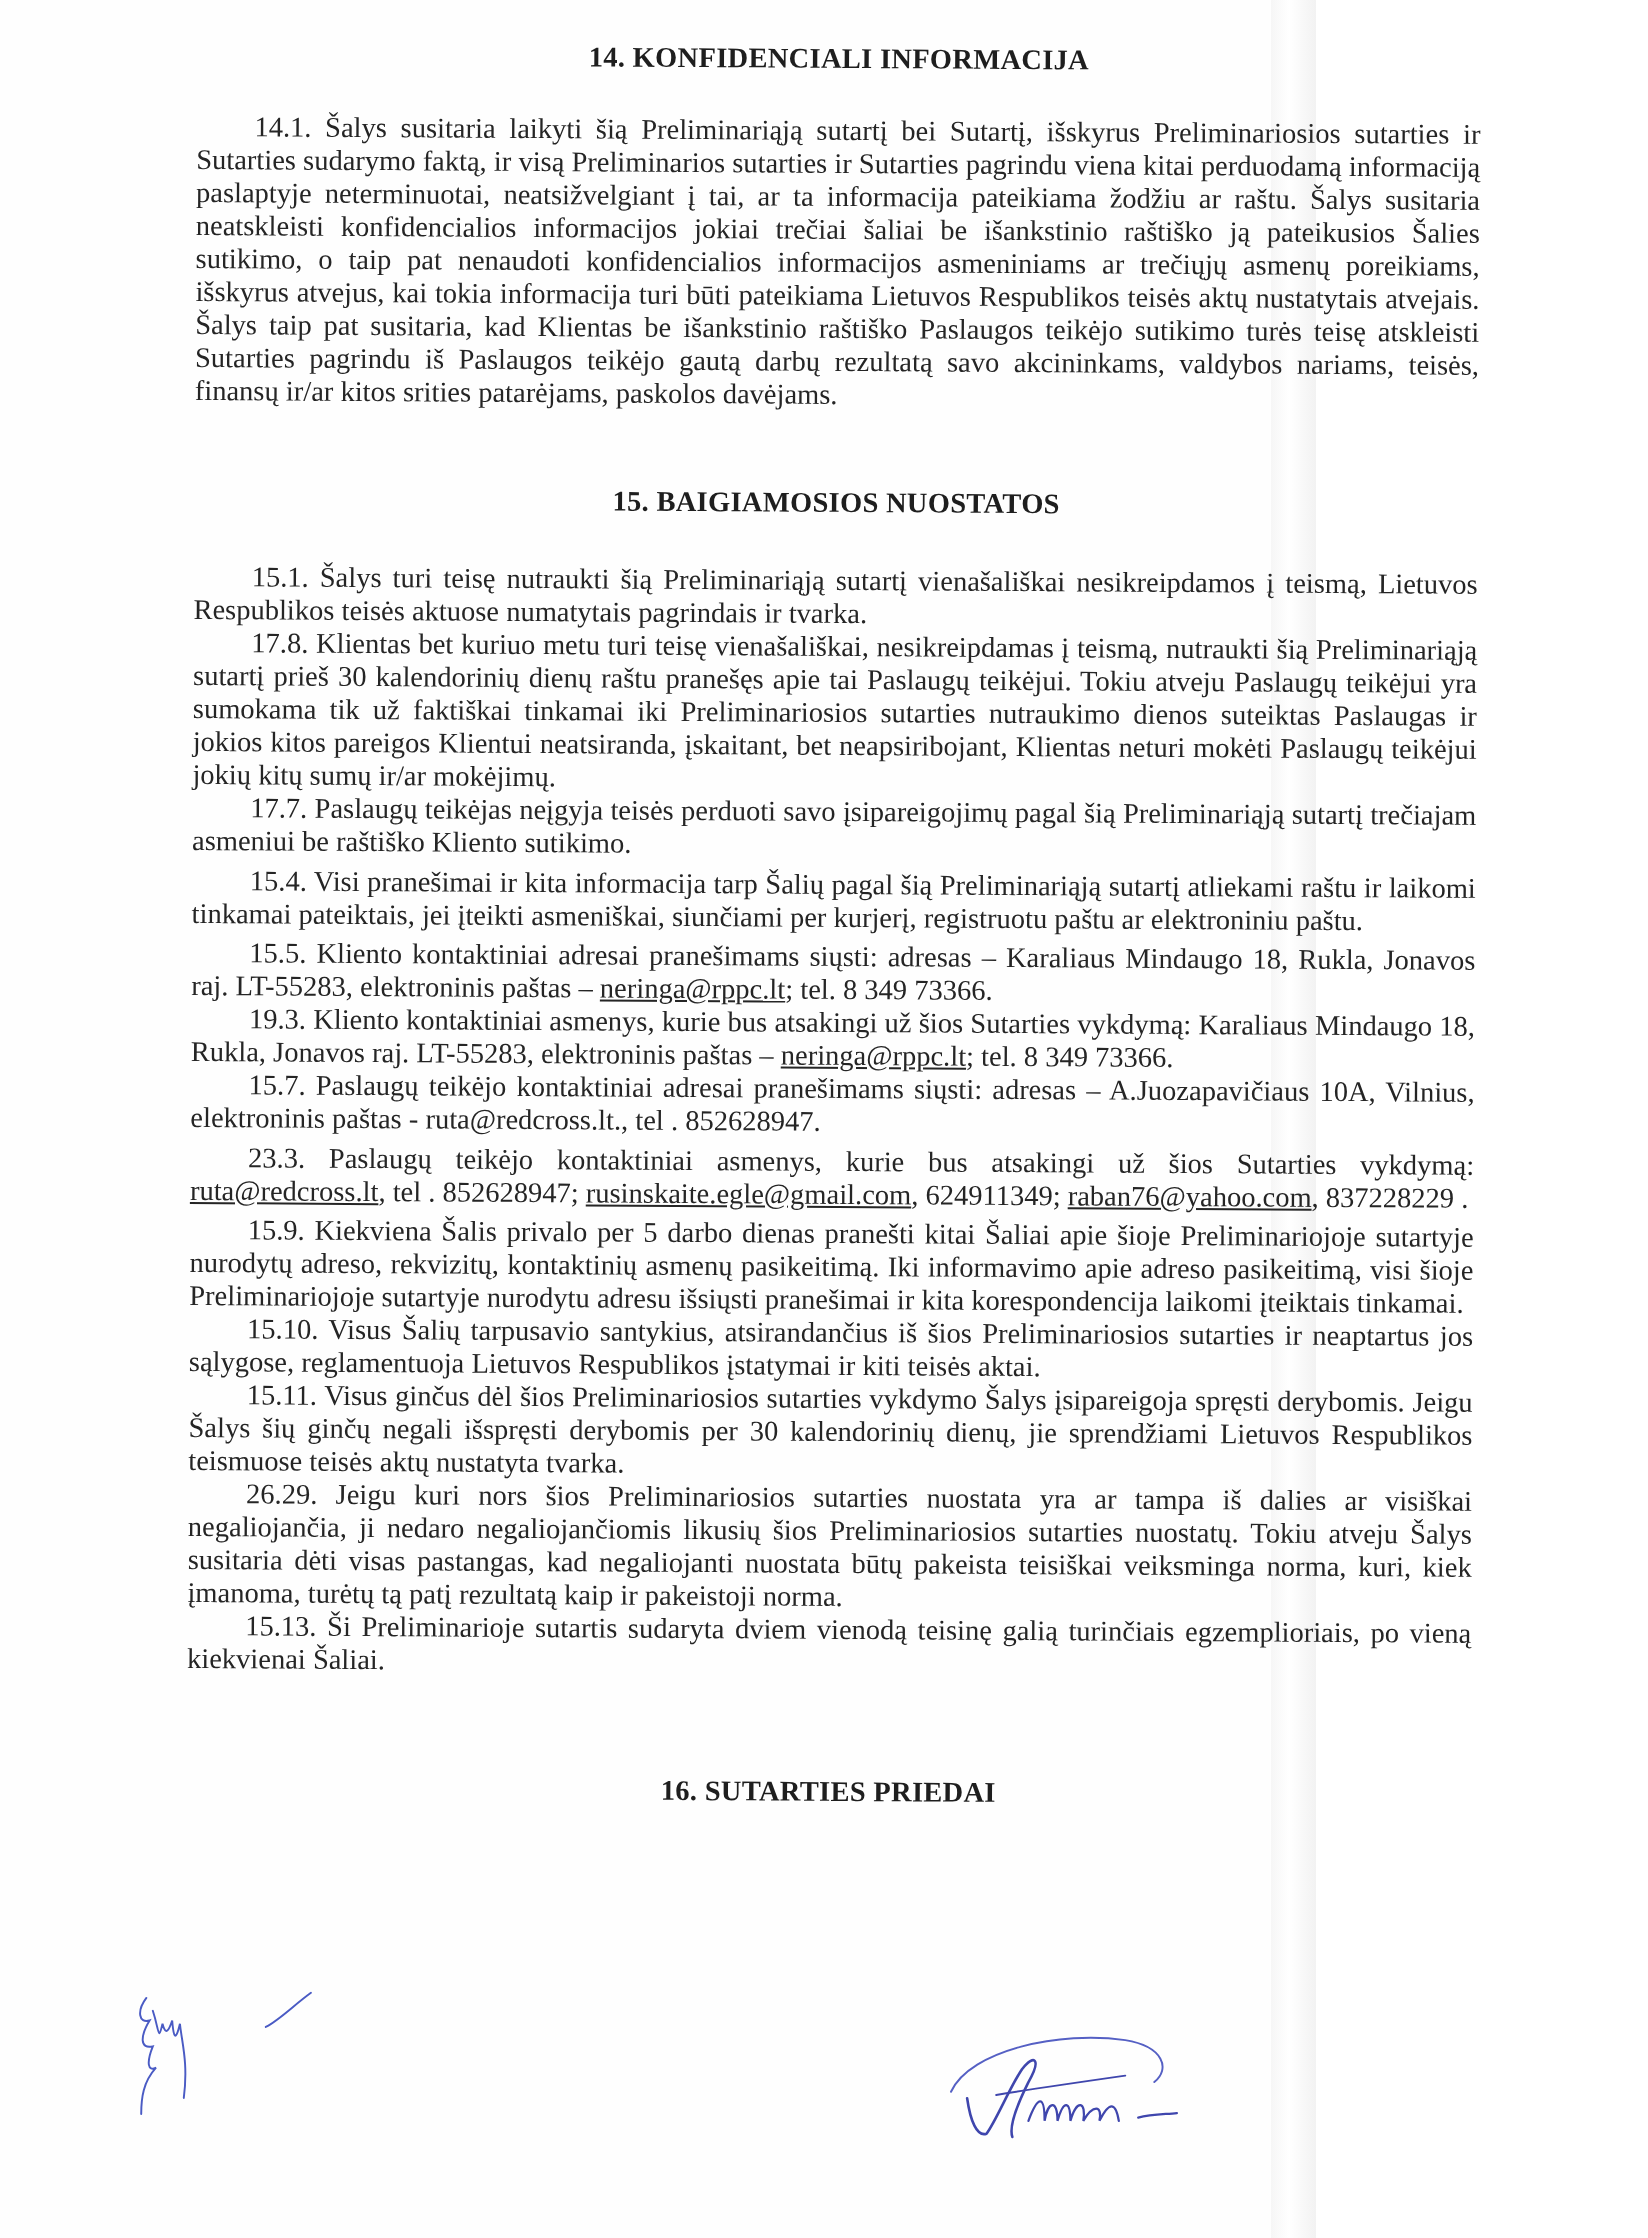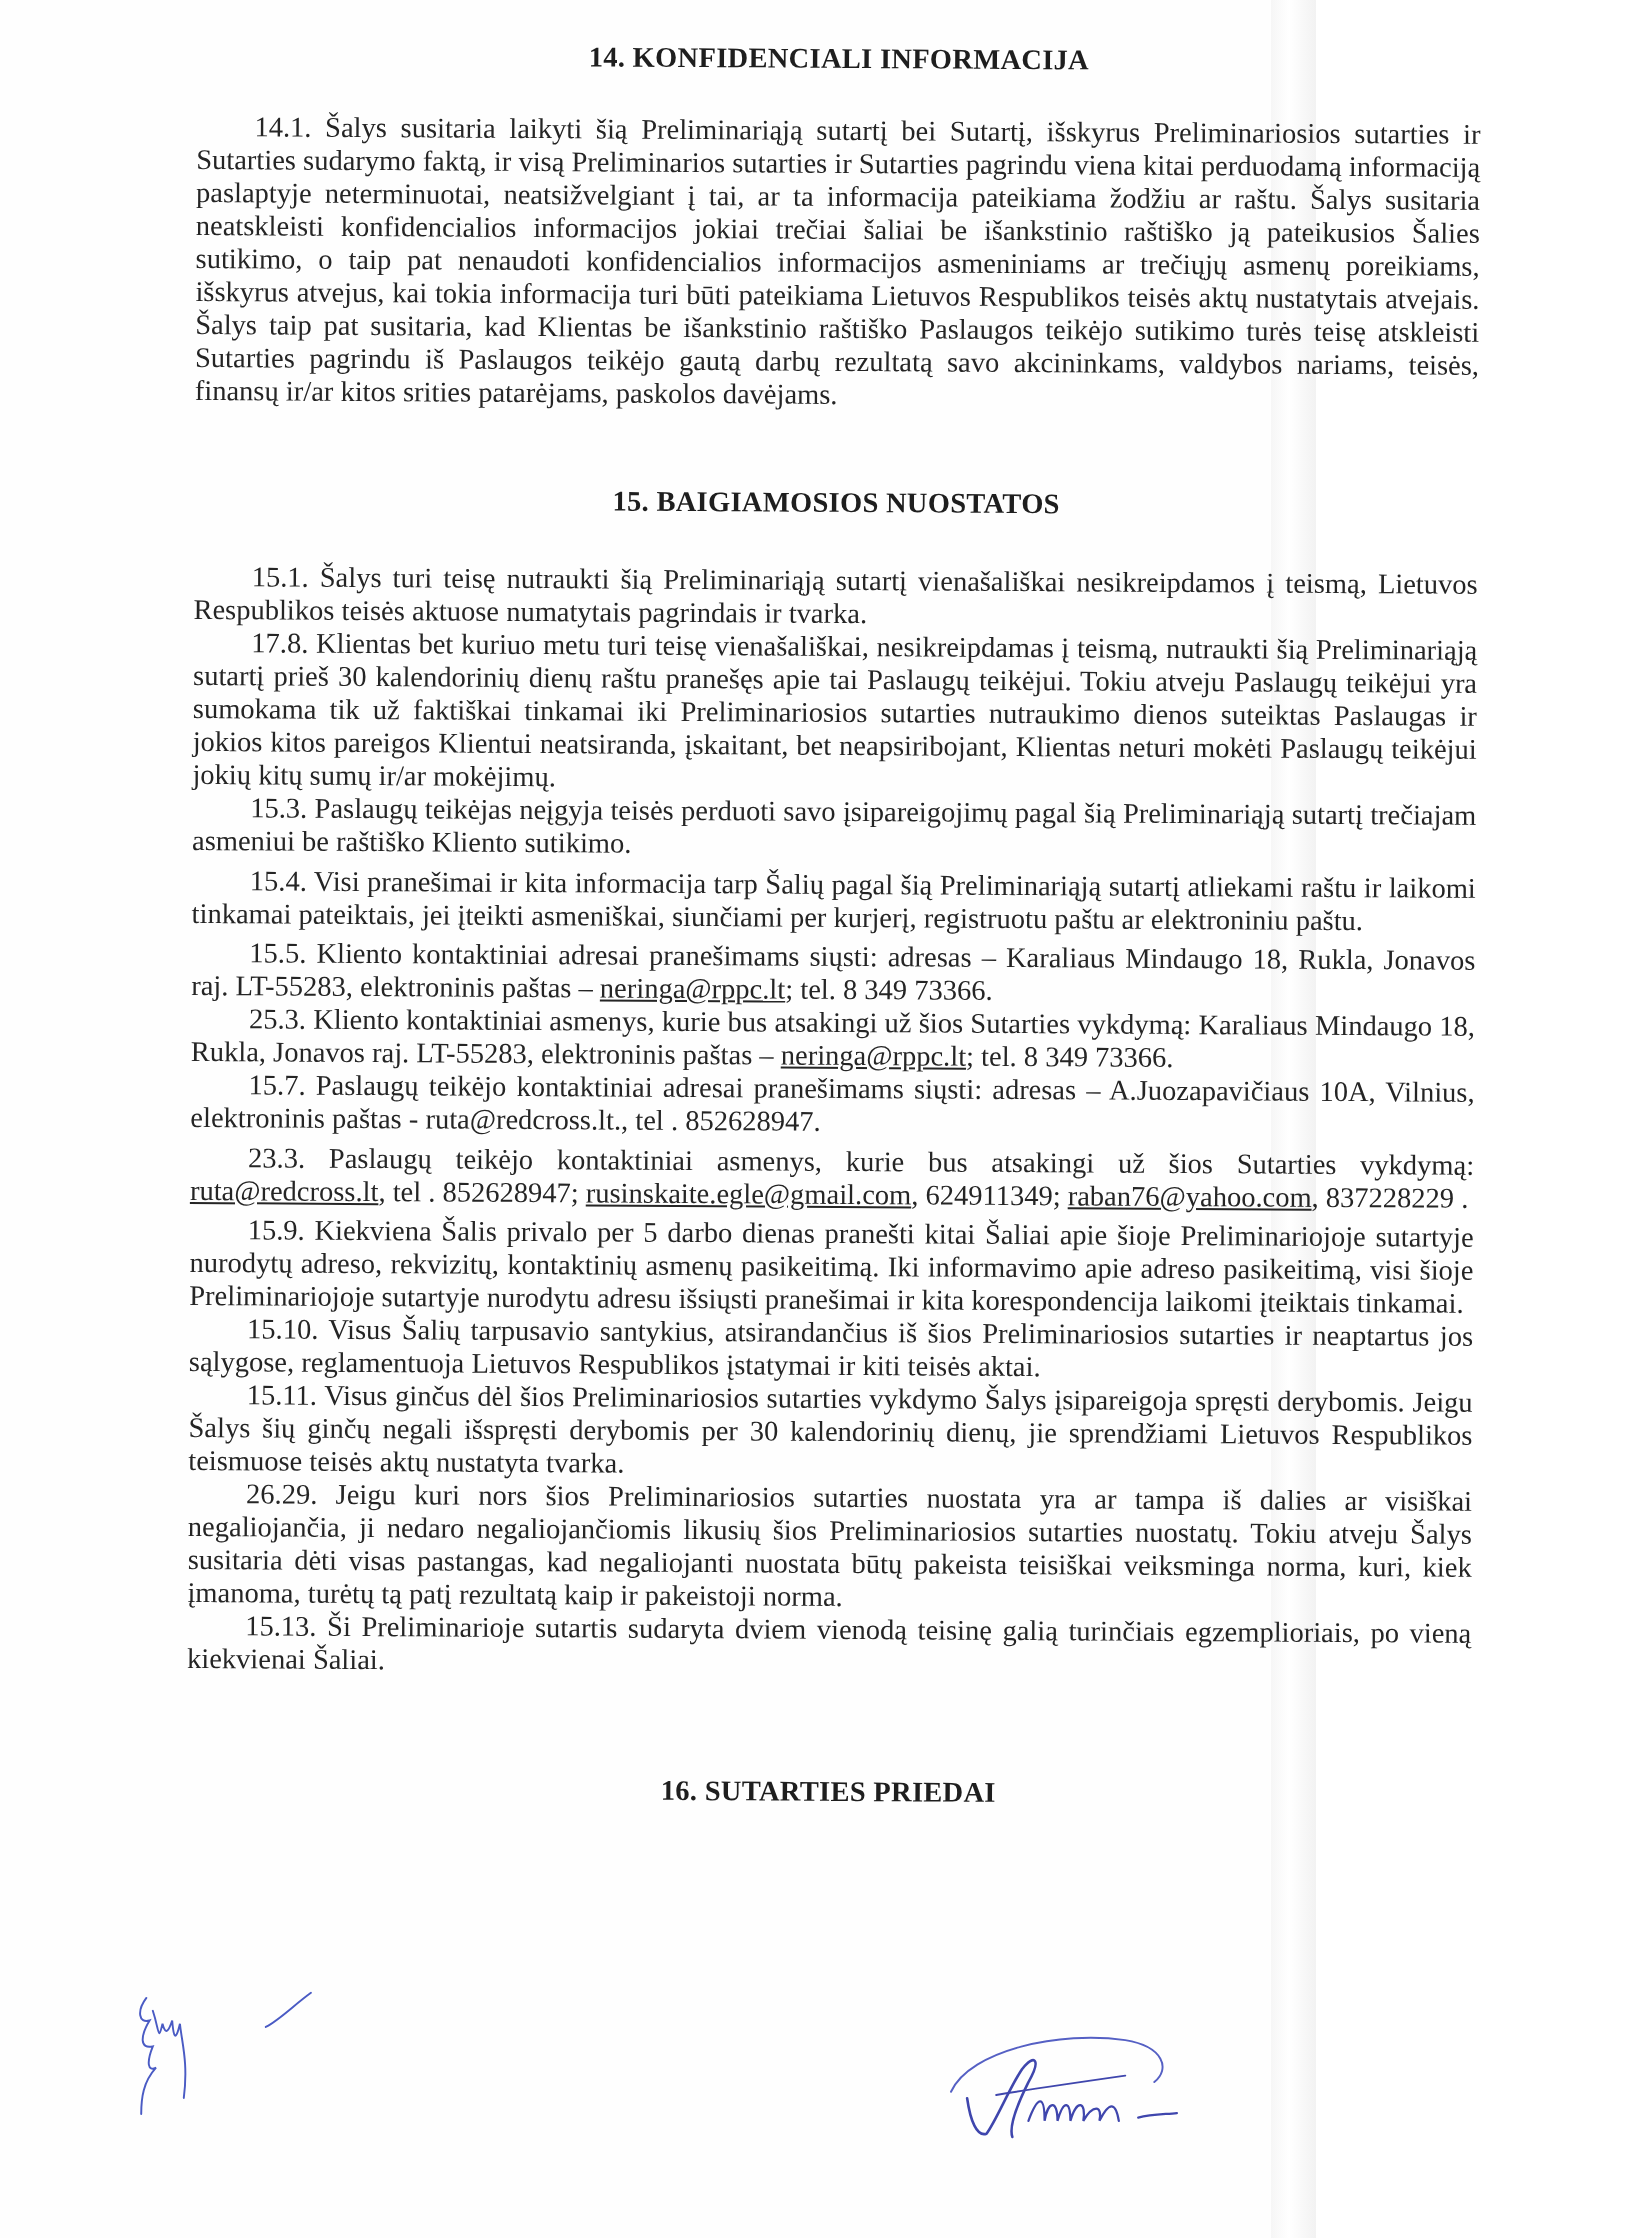--- a/index.html
+++ b/index.html
@@ -60,35 +60,35 @@
 
     <p class="clause">
       <span>15.1.</span>
       <span>Šalys turi teisę nutraukti šią Preliminariąją sutartį vienašališkai nesikreipdamos į teismą, Lietuvos Respublikos teisės aktuose numatytais pagrindais ir tvarka.</span>
     </p>
     <p class="clause">
       <span>17.8.</span>
       <span>Klientas bet kuriuo metu turi teisę vienašališkai, nesikreipdamas į teismą, nutraukti šią Preliminariąją sutartį prieš 30 kalendorinių dienų raštu pranešęs apie tai Paslaugų teikėjui. Tokiu atveju Paslaugų teikėjui yra sumokama tik už faktiškai tinkamai iki Preliminariosios sutarties nutraukimo dienos suteiktas Paslaugas ir jokios kitos pareigos Klientui neatsiranda, įskaitant, bet neapsiribojant, Klientas neturi mokėti Paslaugų teikėjui jokių kitų sumų ir/ar mokėjimų.</span>
     </p>
     <p class="clause">
-      <span>15.3.</span>
+      <span>17.7.</span>
       <span>Paslaugų teikėjas neįgyja teisės perduoti savo įsipareigojimų pagal šią Preliminariąją sutartį trečiajam asmeniui be raštiško Kliento sutikimo.</span>
     </p>
     <div class="gap-small"></div>
     <p class="clause">
       <span>15.4.</span>
       <span>Visi pranešimai ir kita informacija tarp Šalių pagal šią Preliminariąją sutartį atliekami raštu ir laikomi tinkamai pateiktais, jei įteikti asmeniškai, siunčiami per kurjerį, registruotu paštu ar elektroniniu paštu.</span>
     </p>
     <div class="gap-small"></div>
     <p class="clause">
       <span>15.5.</span>
       <span>Kliento kontaktiniai adresai pranešimams siųsti: adresas – Karaliaus Mindaugo 18, Rukla, Jonavos raj. LT-55283, elektroninis paštas – </span><span class="email">neringa@rppc.lt</span><span>; tel. 8 349 73366.</span>
     </p>
     <p class="clause">
-      <span>25.3.</span>
+      <span>19.3.</span>
       <span>Kliento kontaktiniai asmenys, kurie bus atsakingi už šios Sutarties vykdymą: Karaliaus Mindaugo 18, Rukla, Jonavos raj. LT-55283, elektroninis paštas – </span><span class="email">neringa@rppc.lt</span><span>; tel. 8 349 73366.</span>
     </p>
     <p class="clause">
       <span>15.7.</span>
       <span>Paslaugų teikėjo kontaktiniai adresai pranešimams siųsti: adresas – A.Juozapavičiaus 10A, Vilnius, elektroninis paštas -  ruta@redcross.lt., tel . 852628947.</span>
     </p>
     <div class="gap-small"></div>
     <p class="clause">
       <span>23.3.</span>
       <span>Paslaugų teikėjo kontaktiniai asmenys, kurie bus atsakingi už šios Sutarties vykdymą: </span><span class="email">ruta@redcross.lt</span><span>,  tel . 852628947; </span><span class="email">rusinskaite.egle@gmail.com</span><span>, 624911349; </span><span class="email">raban76@yahoo.com</span><span>, 837228229 .</span>

